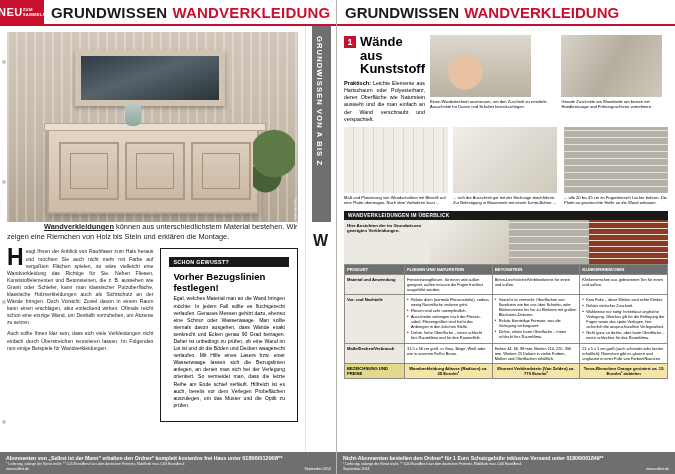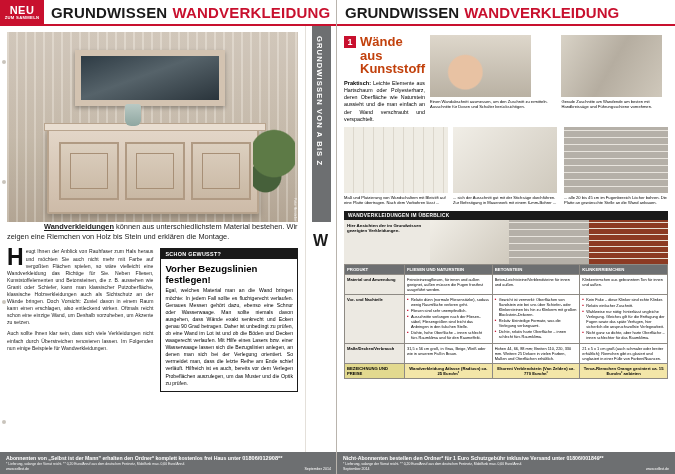--- a/index.html
+++ b/index.html
@@ -11,21 +11,21 @@
   }
   .spread { display: flex; width: 675px; height: 474px; }
   .page { position: relative; background: #fff; height: 474px; overflow: hidden; }
   .page-left { width: 337px; border-right: 1px solid #b9b4ad; }
   .page-right { width: 338px; }
 
   
   .lp-header { display: flex; align-items: stretch; height: 26px; border-bottom: 2px solid #c8102e; }
   .neu-badge {
     width: 44px; background: #c8102e; color: #fff;
-    display: flex; flex-direction: column; align-items: center; justify-content: center;
+    display: flex; flex-direction: row; align-items: center; justify-content: center;
     padding: 1px 0;
   }
   .neu-badge .neu { font-weight: bold; font-size: 11px; line-height: 10px; letter-spacing: .5px; }
   .neu-badge .sub { font-size: 4.2px; line-height: 5px; font-weight: bold; letter-spacing: .3px; }
   .lp-title { flex: 1; display: flex; align-items: center; gap: 5px; padding-left: 7px; }
   .lp-title .t1 { font-size: 15px; font-weight: bold; color: #1a1a1a; letter-spacing: .2px; }
   .lp-title .t2 { font-size: 15px; font-weight: bold; color: #c8102e; letter-spacing: .2px; }
 
   .lp-body { display: flex; height: 446px; }
   .lp-main { width: 305px; padding: 6px 7px 0 7px; position: relative; }
@@ -108,21 +108,21 @@
   .lp-col-left { width: 150px; }
   .lp-col-right { width: 141px; }
 
   .body-copy { font-size: 5.1px; line-height: 7.1px; text-align: justify; color: #222; }
   .body-copy p { margin-bottom: 4px; }
   .dropcap::first-letter {
     float: left; font-size: 23px; line-height: 19px; font-weight: bold;
     padding-right: 2px; color: #111;
   }
 
-  .box-know { border: 1px solid #1a1a1a; padding: 0; }
+  .box-know { border: 1px solid #1a1a1a; padding: 8px; }
   .box-know .bk-head {
     background: #1a1a1a; color: #fff; font-size: 5.4px; font-weight: bold;
     padding: 2px 4px; letter-spacing: .3px;
   }
   .box-know .bk-title { font-size: 9.6px; font-weight: bold; padding: 4px 4px 2px 4px; }
   .box-know .bk-text { font-size: 5.1px; line-height: 7.1px; padding: 0 4px 4px 4px; text-align: justify; }
 
   .lp-footer {
     position: absolute; left: 0; bottom: 0; width: 337px; height: 22px;
     background: #6d6f71; color: #fff; padding: 3px 6px;
@@ -140,21 +140,21 @@
   .rp-header .t1 { font-size: 15px; font-weight: bold; color: #1a1a1a; }
   .rp-header .t2 { font-size: 15px; font-weight: bold; color: #c8102e; }
 
   .rp-body { padding: 5px 7px 0 7px; }
   .step-head { display: flex; align-items: flex-start; gap: 4px; }
   .step-num {
     width: 12px; height: 12px; background: #c8102e; color: #fff;
     font-size: 9px; font-weight: bold; display: flex; align-items: center; justify-content: center;
     flex: 0 0 auto; margin-top: 1px;
   }
-  .step-title { font-size: 13px; font-weight: bold; line-height: 13.5px; color: #c2410c; }
+  .step-title { font-size: 13px; font-weight: bold; line-height: 13.5px; color: #000000; }
 
   .rp-grid { display: flex; gap: 5px; margin-top: 4px; }
   .rp-text { width: 98px; }
   .rp-text .lead { font-size: 5.3px; line-height: 7.3px; text-align: justify; }
   .rp-text .lead b { font-size: 5.6px; }
 
   .photo { position: relative; overflow: hidden; background: #cfcac3; }
   .cap-below { font-size: 4.1px; line-height: 5.2px; padding-top: 2px; }
 
   .ph-a { width: 101px; height: 62px; }

